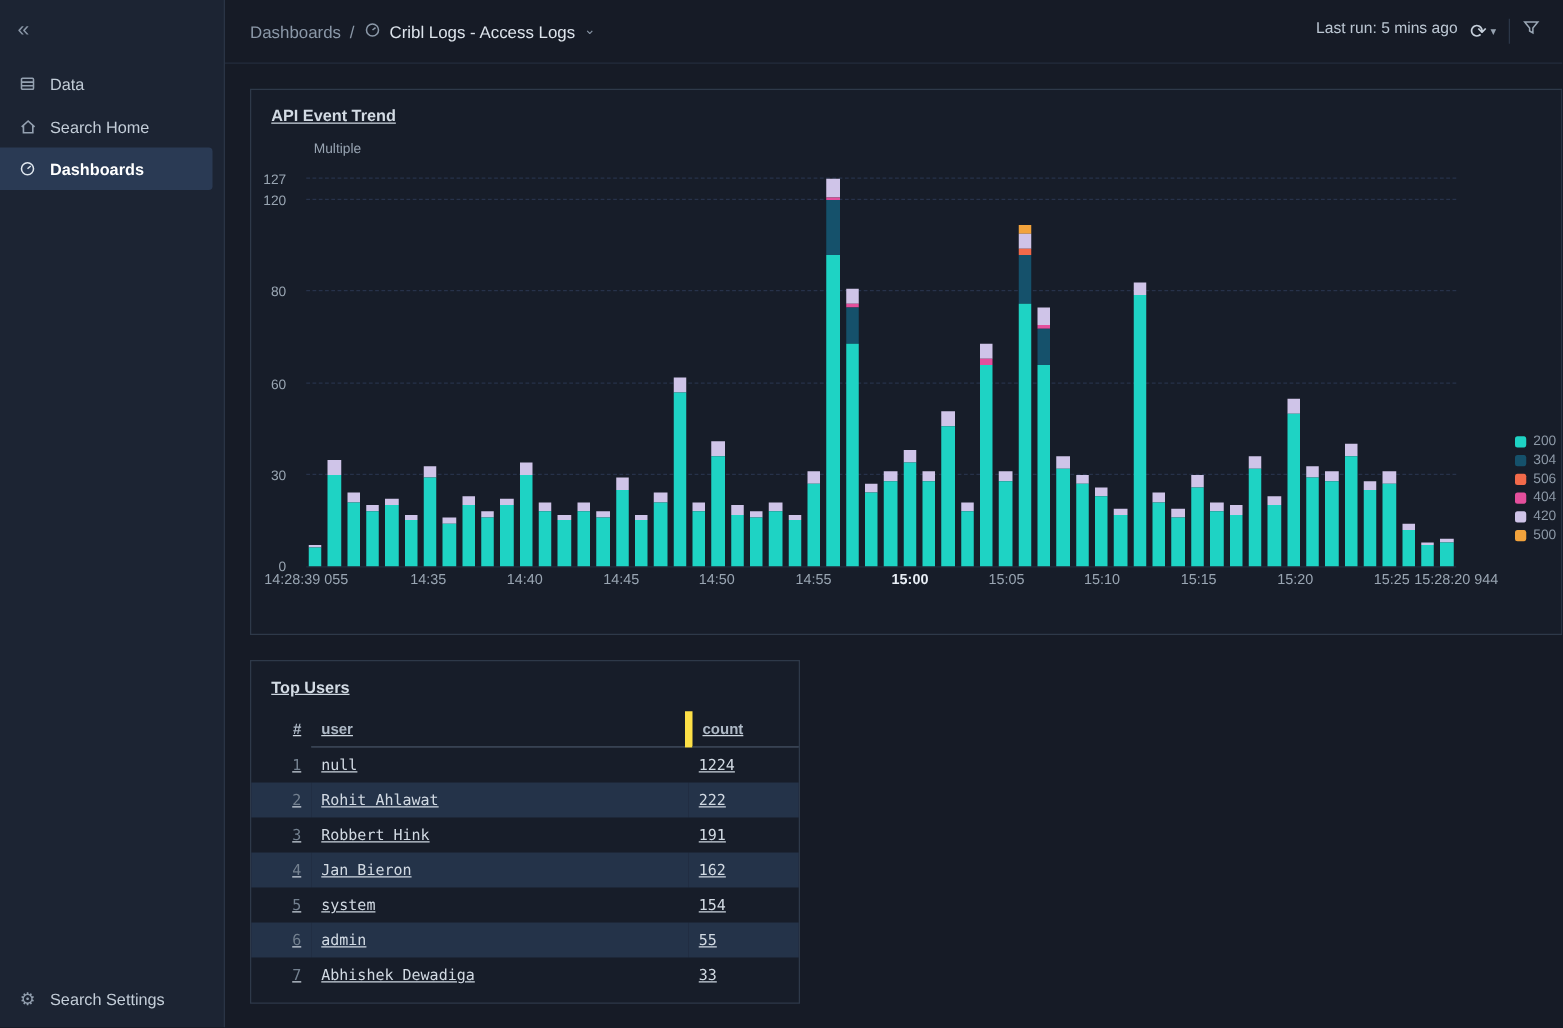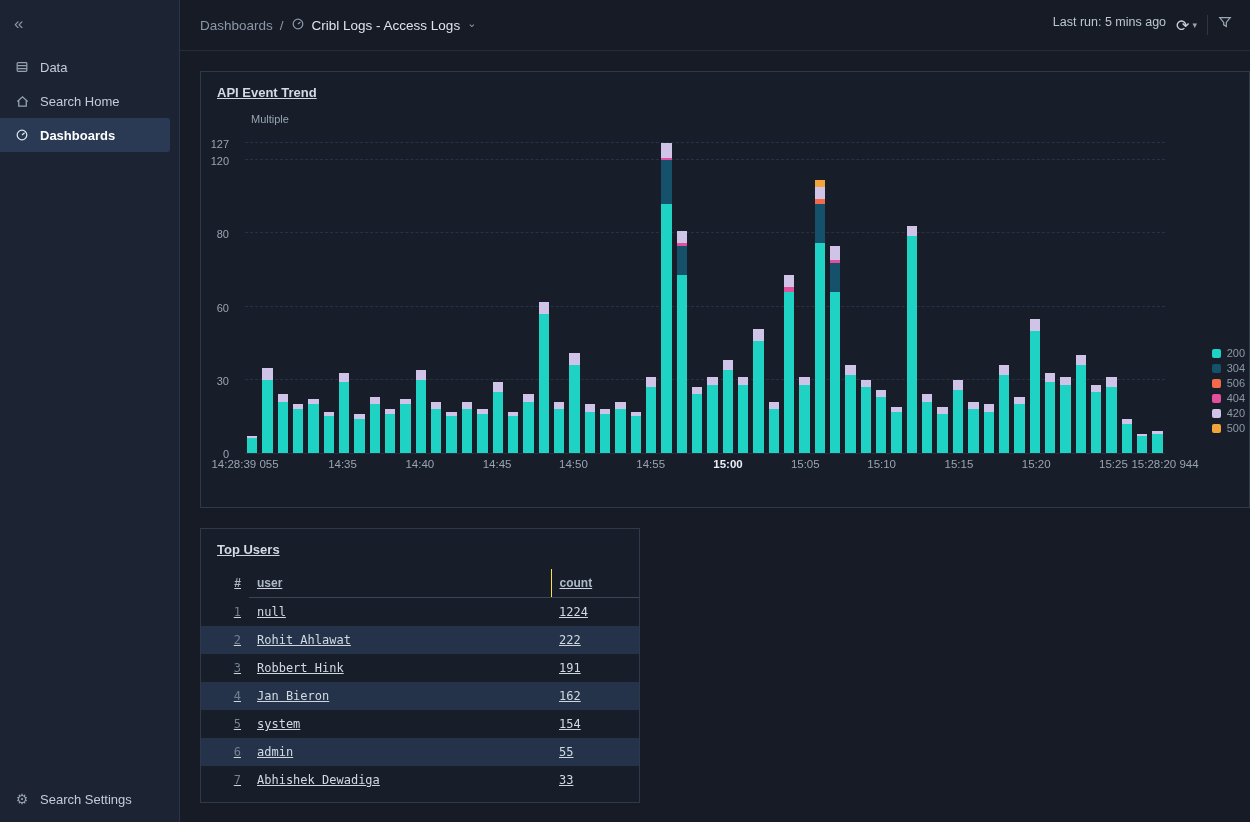--- a/index.html
+++ b/index.html
@@ -62,21 +62,21 @@
   .legend-item { display:flex; align-items:center; gap:6px; font-size:11px; color:#8d99a7; cursor:pointer; }
   .swatch { width:9px; height:9px; border-radius:2px; }
 
   
   .table-panel { width:440px; margin-top:20px; padding-bottom:8px; }
   table { border-collapse:collapse; width:100%; margin-top:8px;
     font-family:"DejaVu Sans Mono", monospace; font-size:12px; }
   th { font-family:"Liberation Sans", sans-serif; font-size:12px; font-weight:bold;
     color:#aeb9c6; text-align:left; padding:7px 8px; border-bottom:1px solid #3a4556; }
   th.col-idx { width:48px; text-align:right; border-bottom:none; }
-  th.col-count { width:88px; border-left:1px solid #fde047; }
+  th.col-count { width:88px; border-left:6px solid #fde047; }
   td { padding:7px 8px; color:#d2dae3; }
   td.idx { text-align:right; color:#73808f; }
   tr.stripe { background:#243349; }
 </style>
 </head>
 <body>
 
 <div class="app">
 
   <div class="sidebar">

